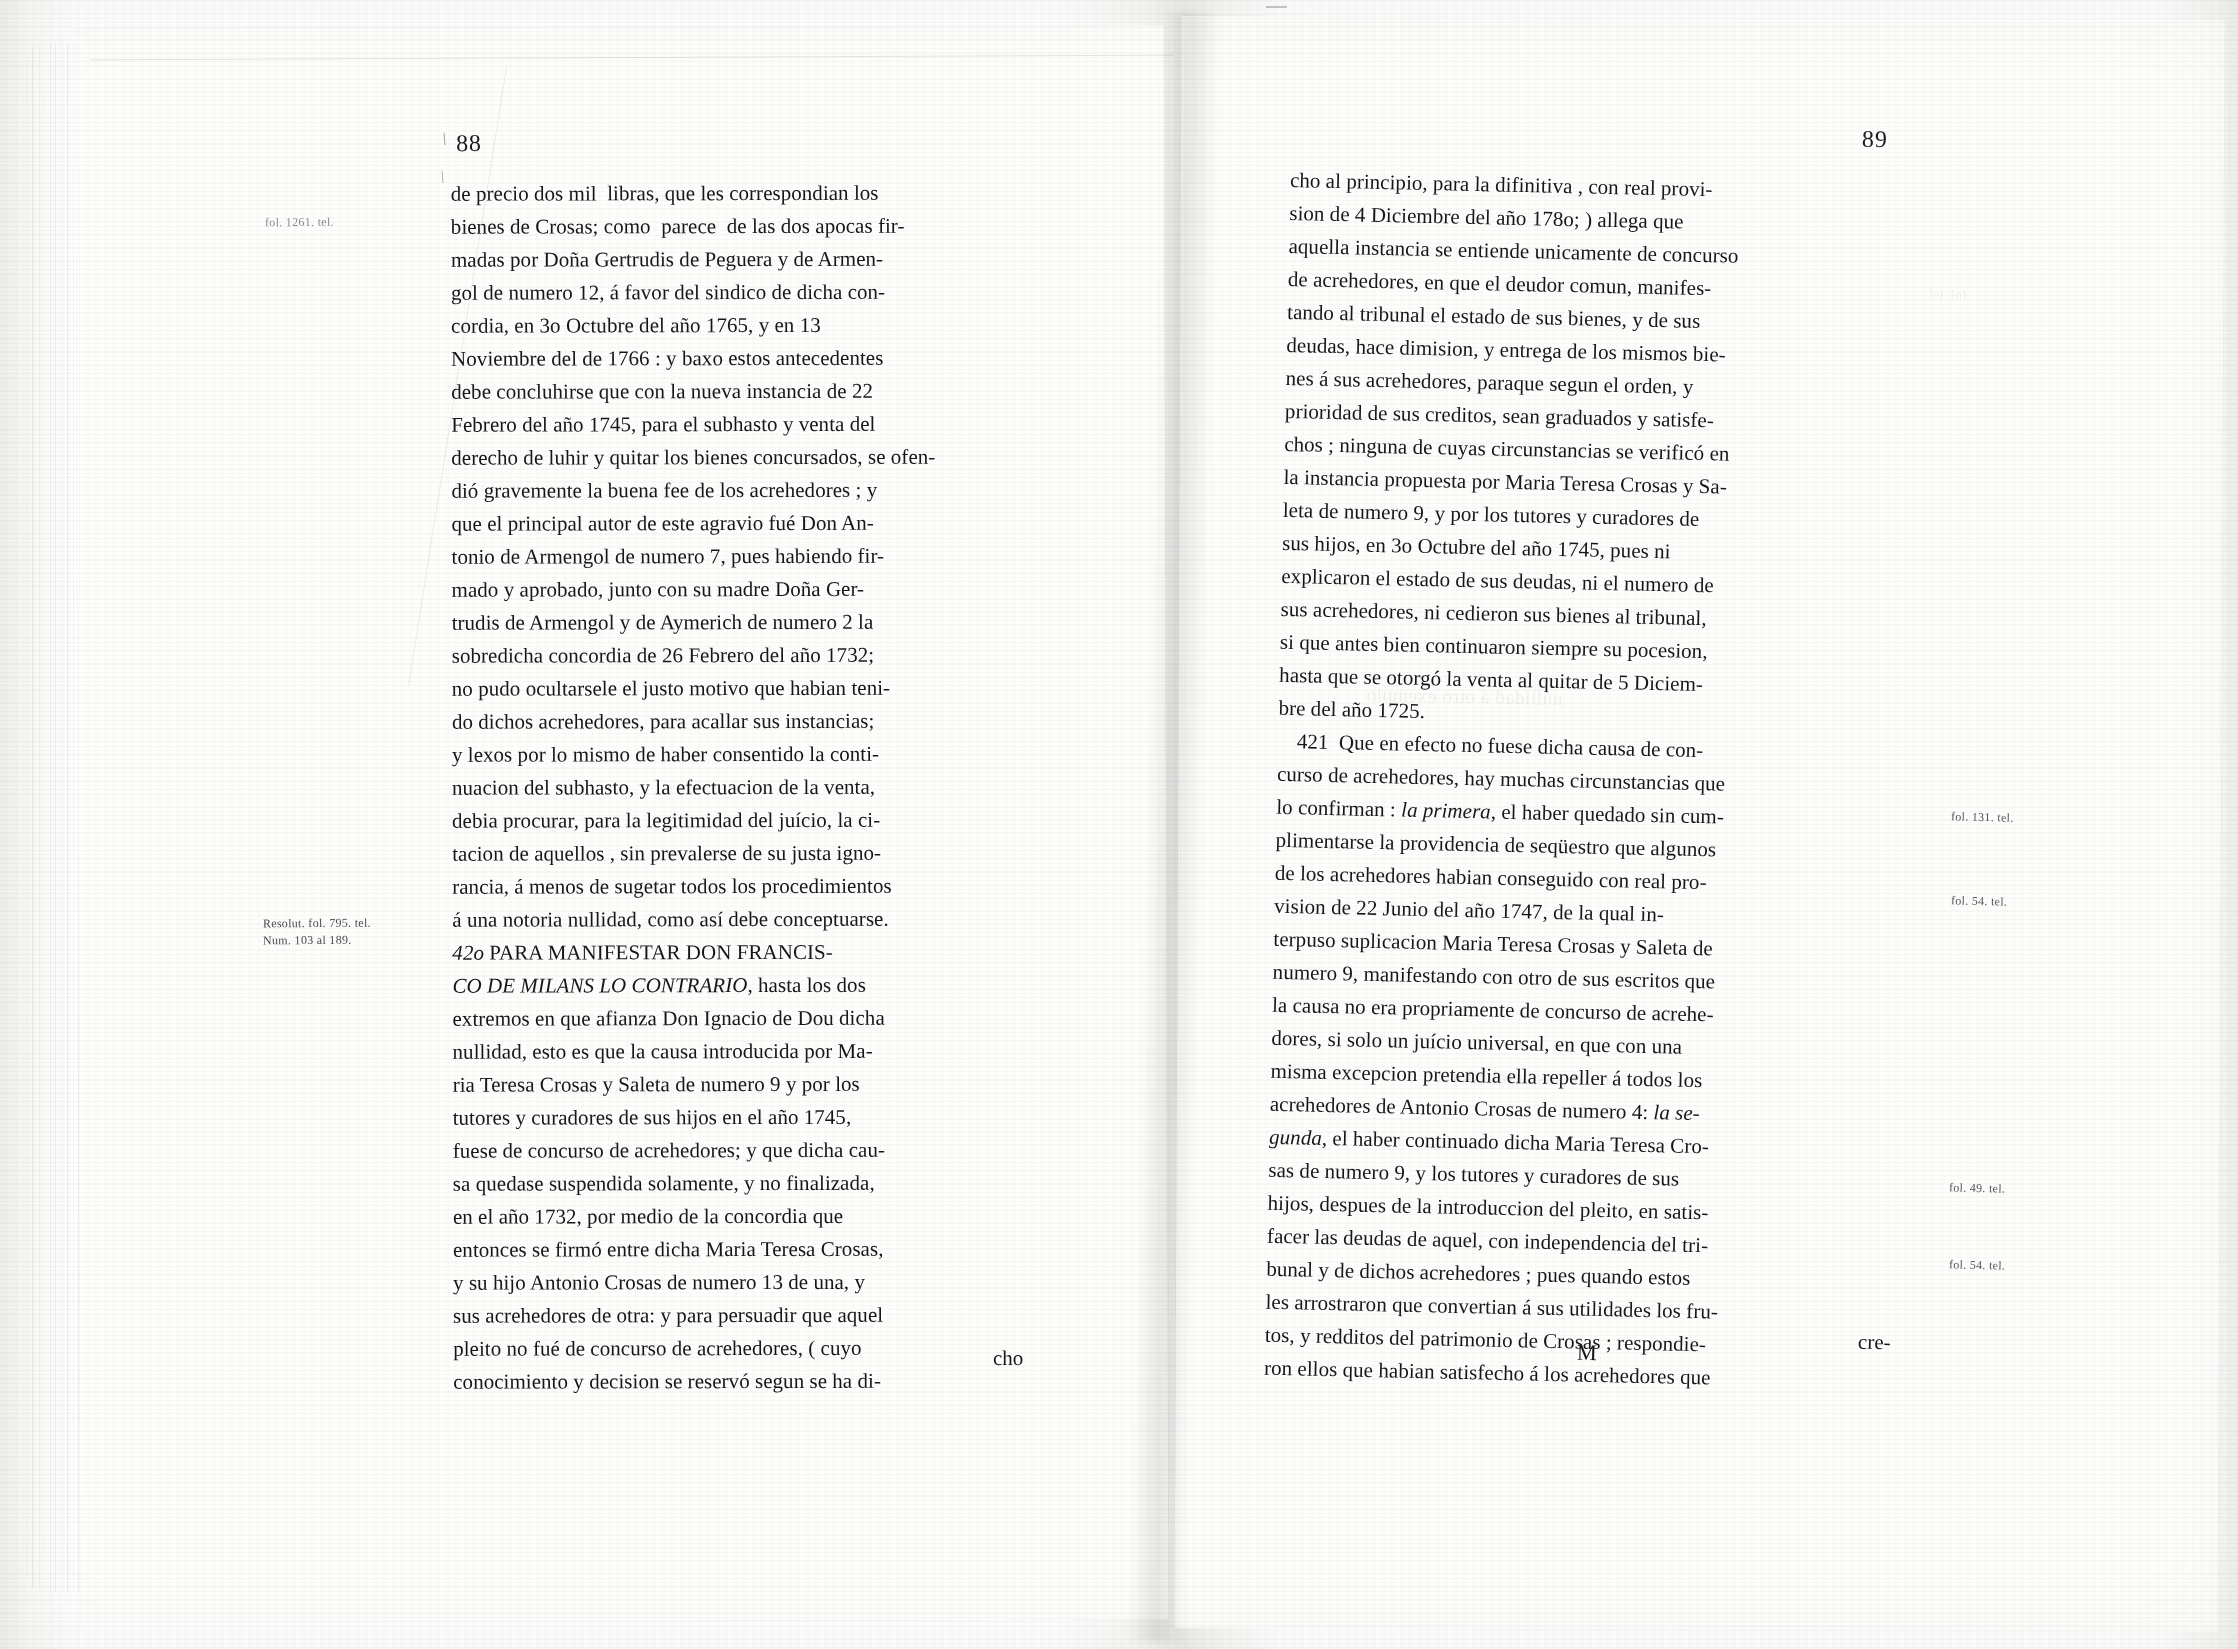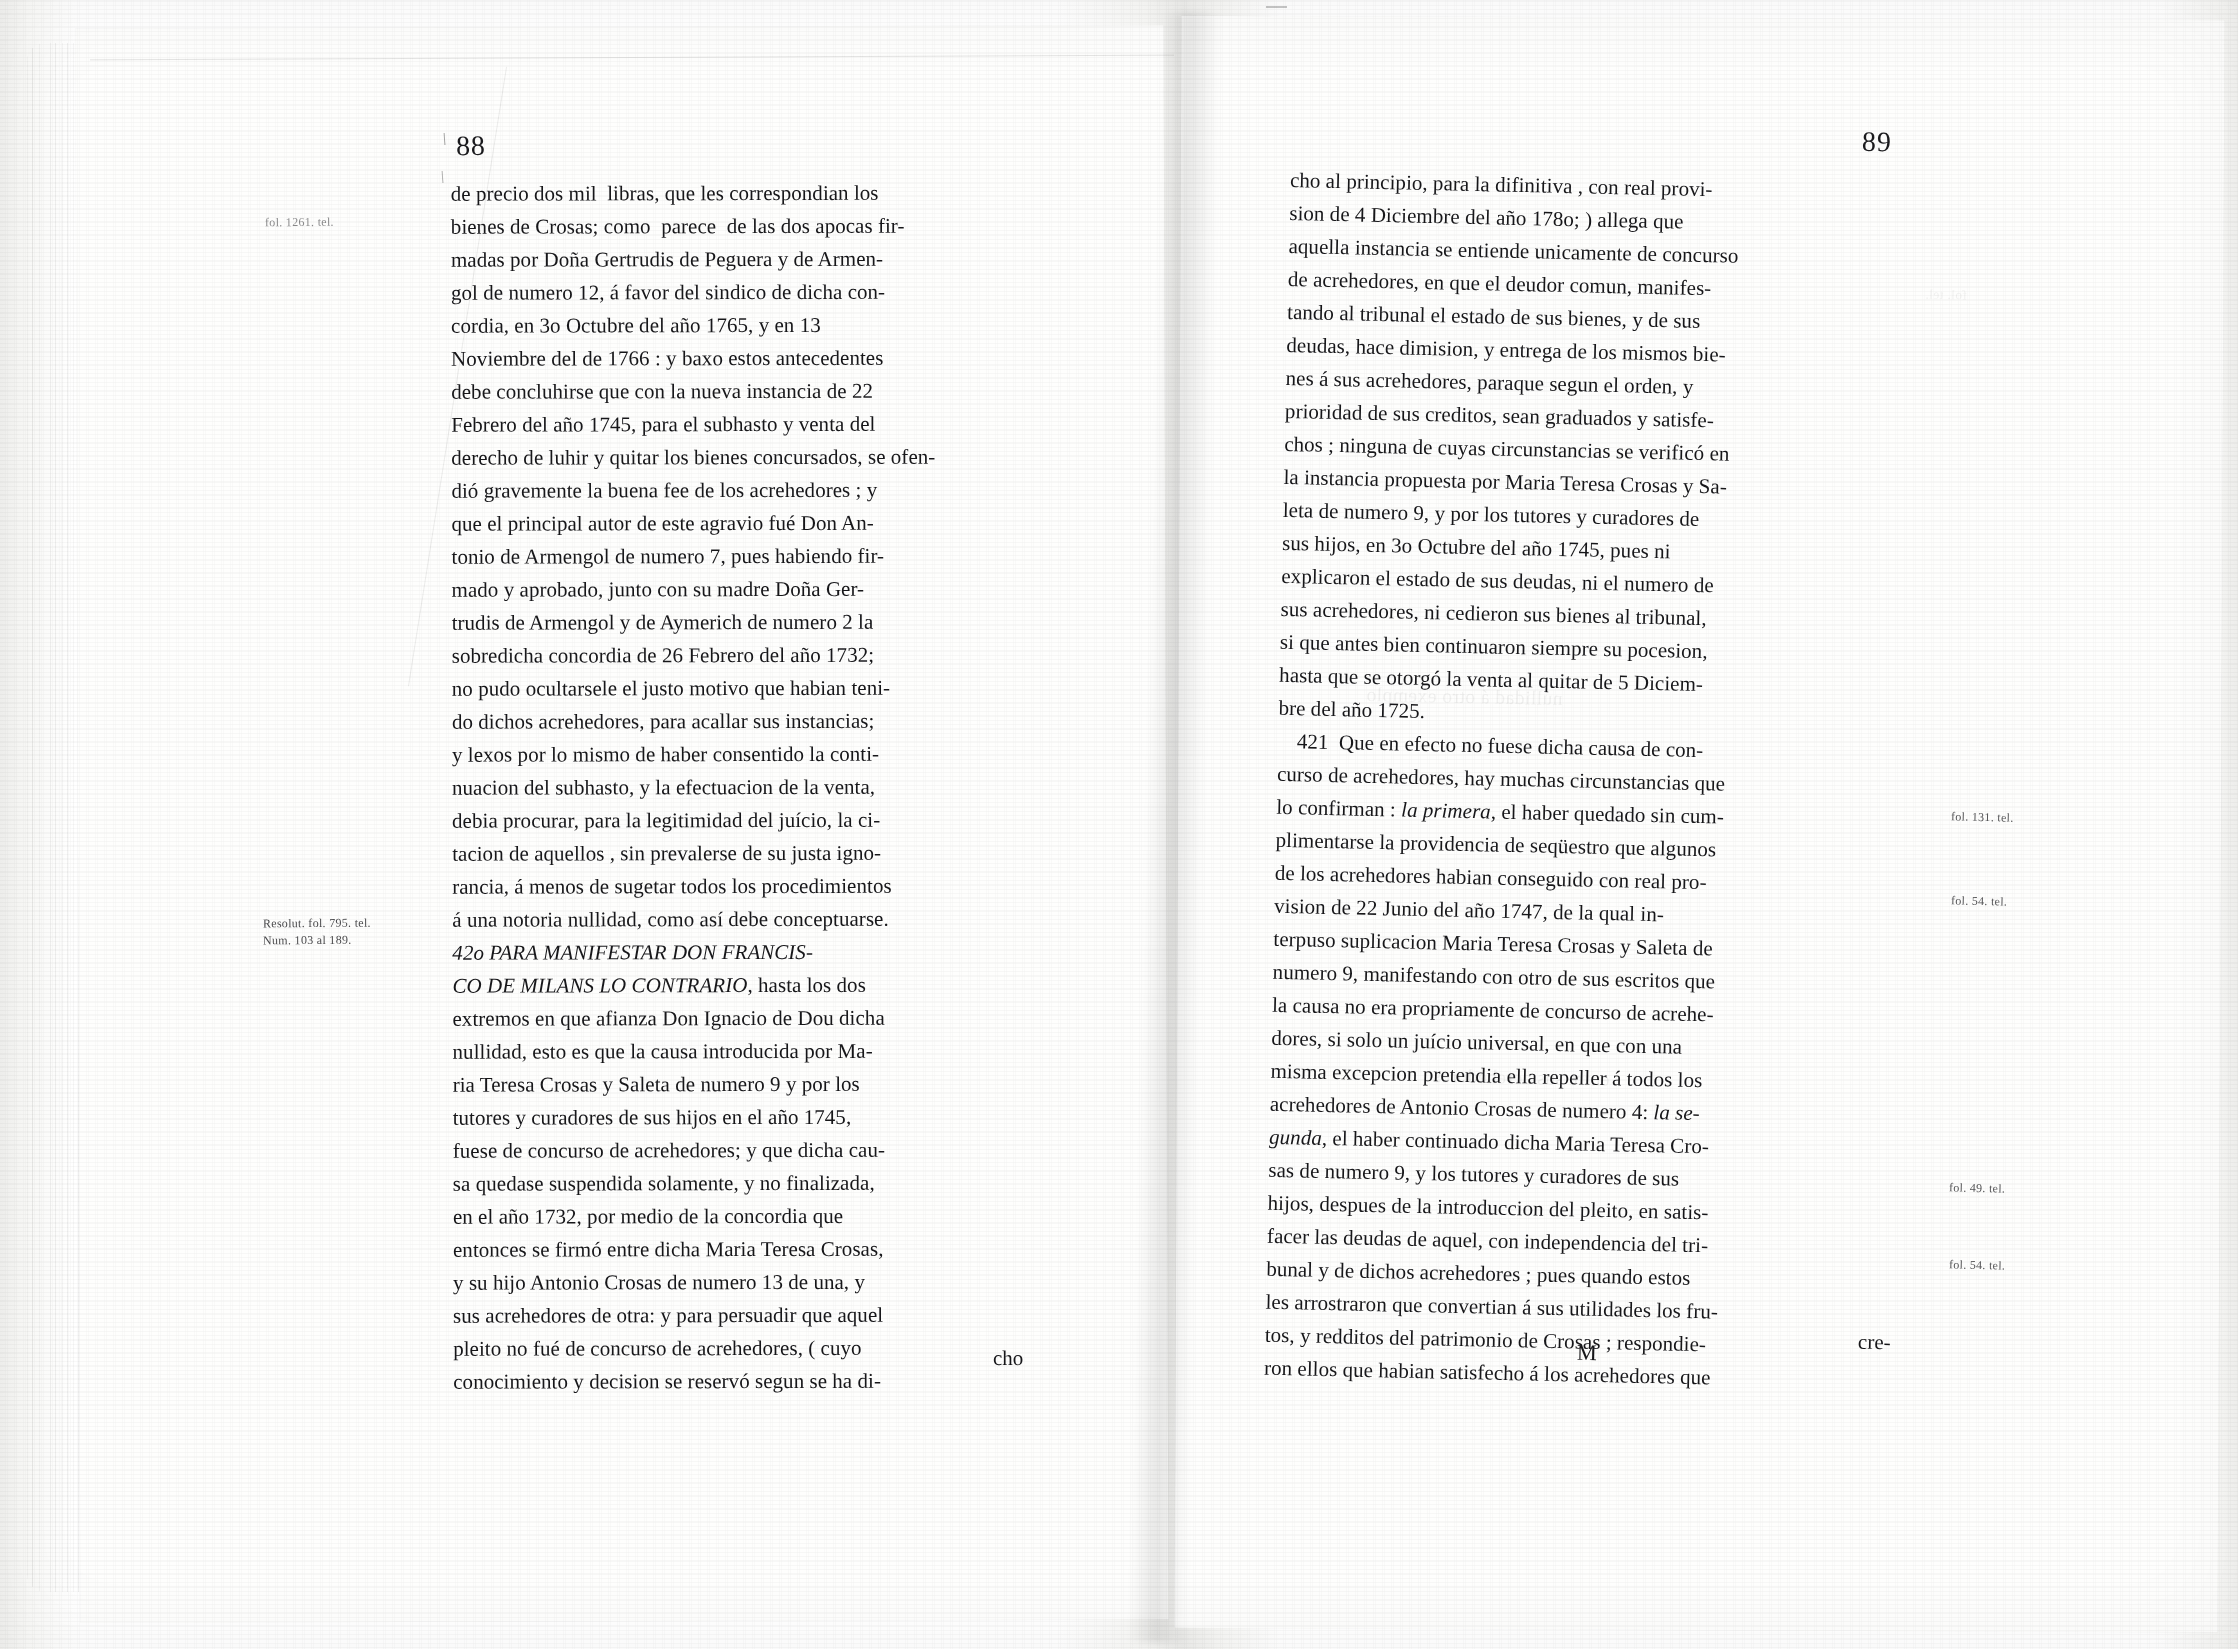--- a/index.html
+++ b/index.html
@@ -128,21 +128,21 @@
     line-height: 33px;
     transform: rotate(1.25deg);
     letter-spacing: 0.04px;
   }
 
   .line { white-space: pre; display: block; }
 
   
   .folio {
     position: absolute;
-    font-size: 28px;
+    font-size: 24px;
     color: #1b1b1e;
     letter-spacing: 0.9px;
   }
   .folio-left { left: 456px; top: 130px; transform: rotate(-1deg); }
   .folio-right { left: 1862px; top: 126px; transform: rotate(1.2deg); }
   .folio-tick {
     position: absolute;
     left: 444px; top: 133px;
     width: 1.3px; height: 11.6px;
     background: rgba(0,0,0,0.35);
@@ -256,21 +256,21 @@
     <span class="line">sobredicha concordia de 26 Febrero del año 1732;</span>
     <span class="line">no pudo ocultarsele el justo motivo que habian teni-</span>
     <span class="line">do dichos acrehedores, para acallar sus instancias;</span>
     <span class="line">y lexos por lo mismo de haber consentido la conti-</span>
     <span class="line">nuacion del subhasto, y la efectuacion de la venta,</span>
     <span class="line">debia procurar, para la legitimidad del juício, la ci-</span>
     <span class="line">tacion de aquellos , sin prevalerse de su justa igno-</span>
     <span class="line">rancia, á menos de sugetar todos los procedimientos</span>
     <span class="line">á una notoria nullidad, como así debe conceptuarse.</span>
 
-    <span class="line"><span style="font-style:italic;">42o</span><span style="font-style:italic;"> </span><span style="font-style:italic;">PARA MANIFESTAR DON FRANCIS-</span></span>
+    <span class="line"><span style="font-style:italic;">42o</span><span style="font-style:italic;"> </span><span style="">PARA MANIFESTAR DON FRANCIS-</span></span>
     <span class="line"><span style="font-style:italic;">CO DE MILANS LO CONTRARIO</span><span>, hasta los dos</span></span>
 
     <span class="line">extremos en que afianza Don Ignacio de Dou dicha</span>
     <span class="line">nullidad, esto es que la causa introducida por Ma-</span>
     <span class="line">ria Teresa Crosas y Saleta de numero 9 y por los</span>
     <span class="line">tutores y curadores de sus hijos en el año 1745,</span>
     <span class="line">fuese de concurso de acrehedores; y que dicha cau-</span>
     <span class="line">sa quedase suspendida solamente, y no finalizada,</span>
     <span class="line">en el año 1732, por medio de la concordia que</span>
     <span class="line">entonces se firmó entre dicha Maria Teresa Crosas,</span>

